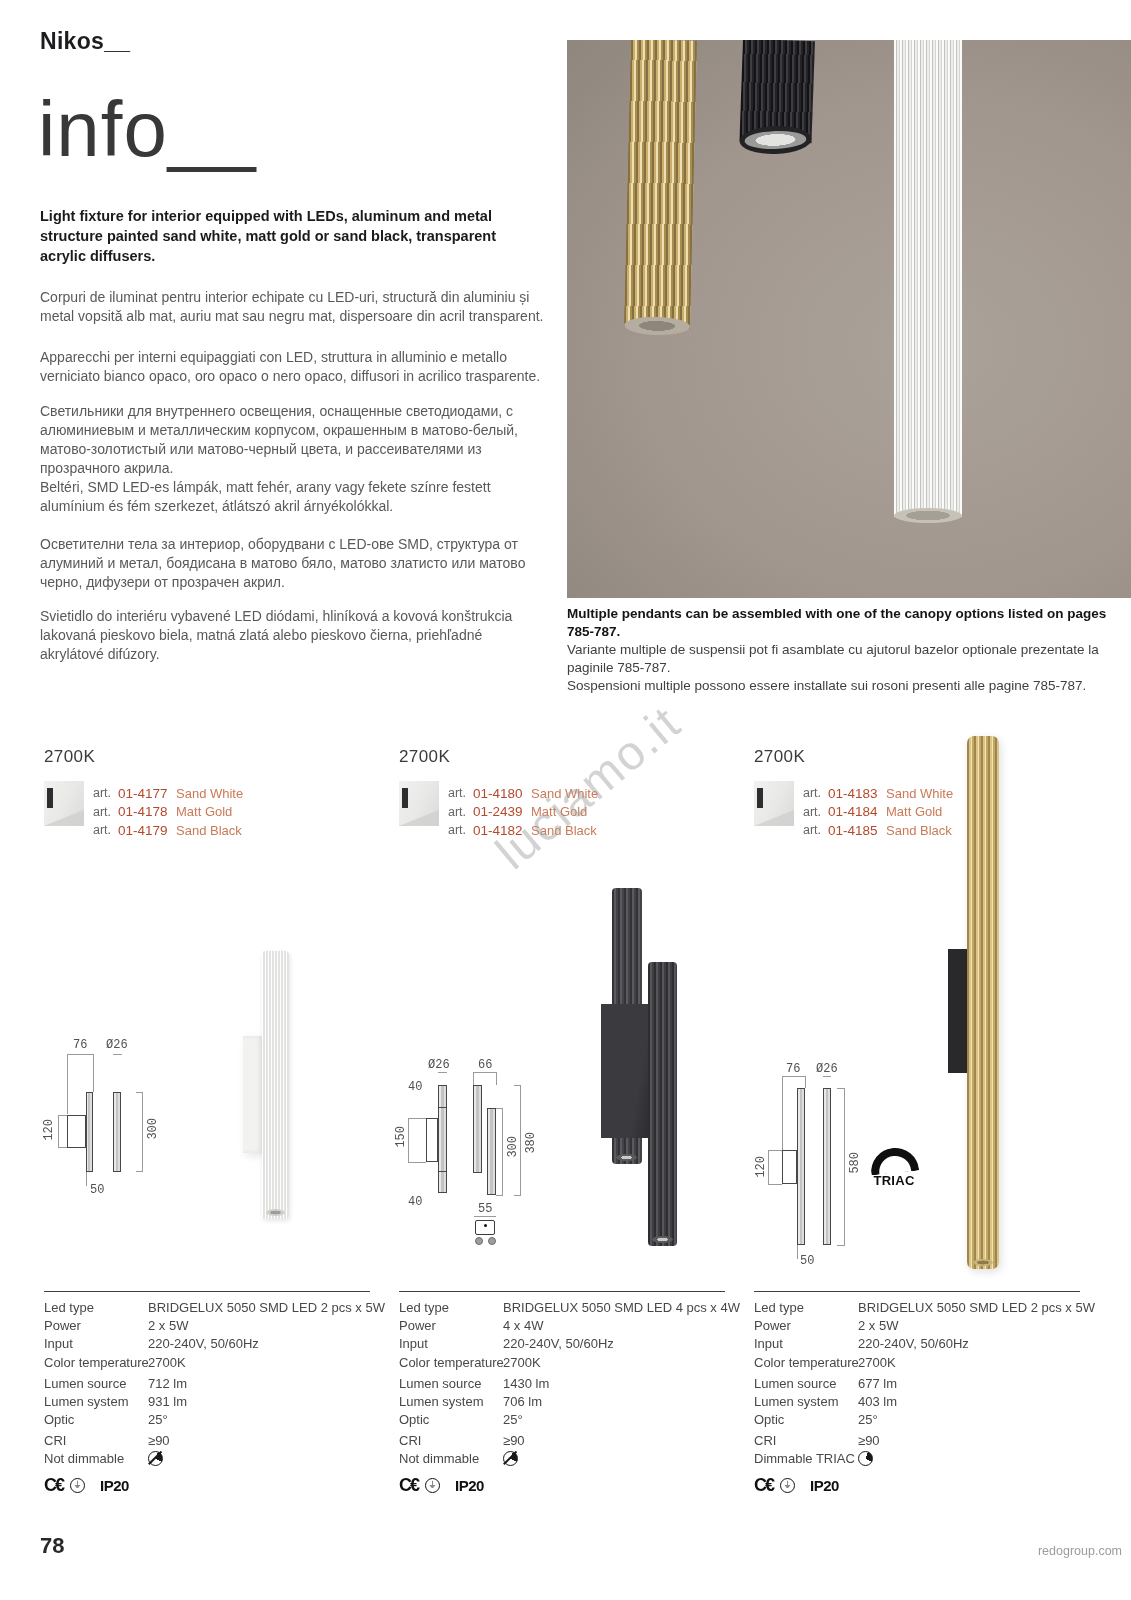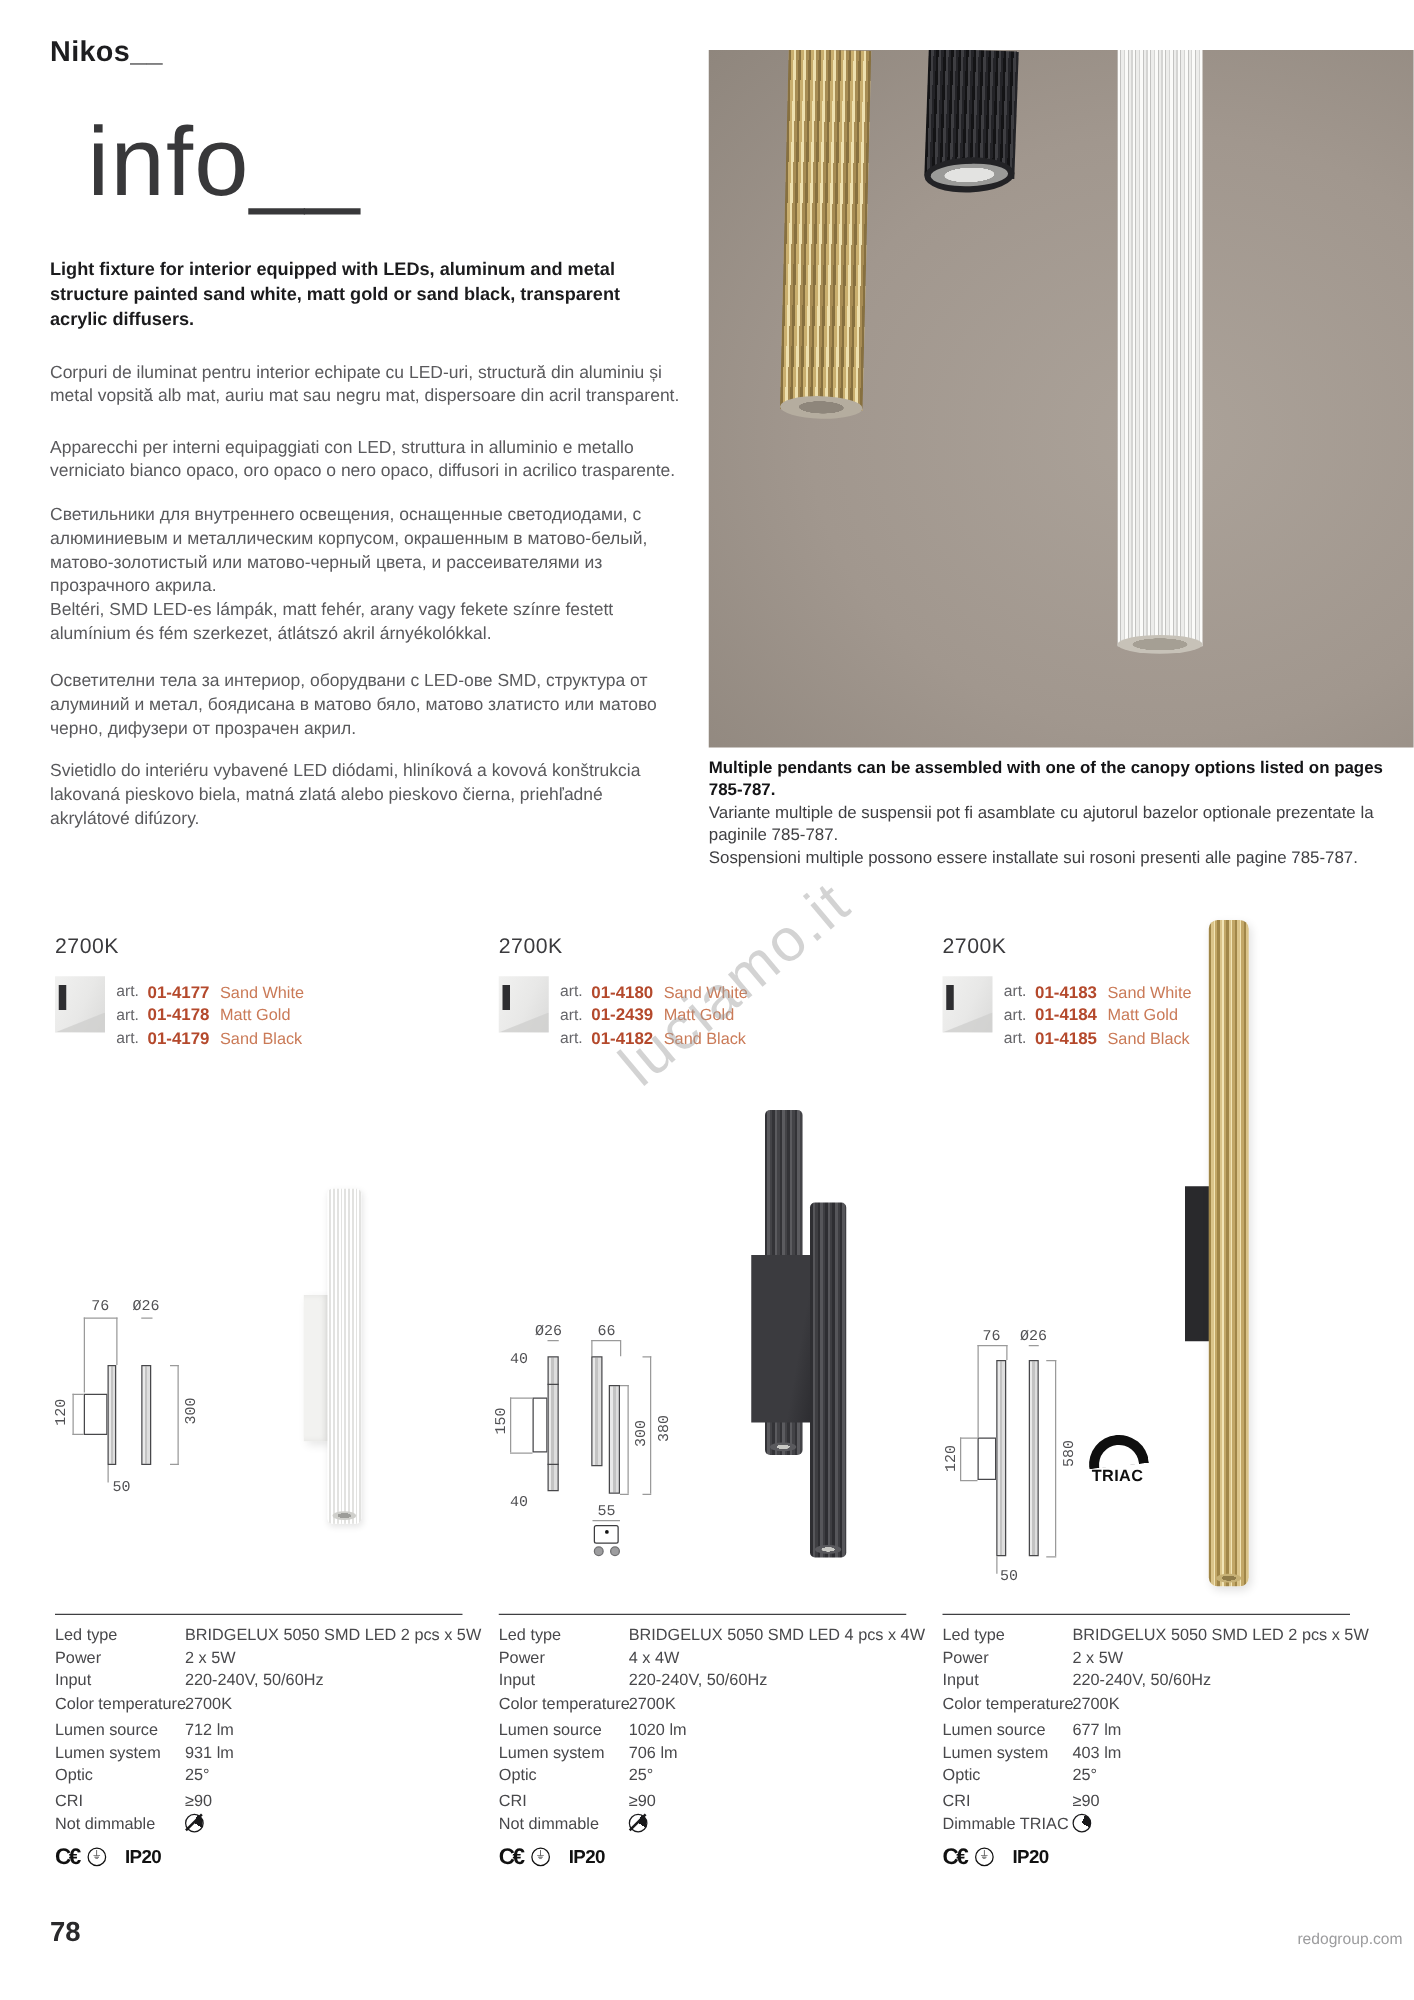--- a/index.html
+++ b/index.html
@@ -3,21 +3,21 @@
 <meta charset="utf-8">
 <style>
   html,body{margin:0;padding:0;background:#fff;}
   .page{position:relative;width:1131px;height:1600px;background:#ffffff;
         font-family:"Liberation Sans",sans-serif;color:#2b2b2b;overflow:hidden;padding-left:19px;}
 
   
   .brand{position:absolute;left:40px;top:28px;font-size:23px;font-weight:700;
          letter-spacing:.3px;color:#1d1d1f;}
   .title{position:absolute;left:38px;top:84px;font-size:78px;font-weight:300;
-         color:#38383a;letter-spacing:1px;margin-left:32px;}
+         color:#38383a;letter-spacing:1px;}
   .intro-en{position:absolute;left:40px;top:207px;width:478px;font-size:14.5px;
             font-weight:700;line-height:1.37;color:#1b1b1d;}
   .para{position:absolute;left:40px;width:506px;font-size:14px;line-height:1.36;color:#59595c;}
   .p-ro{top:288px}.p-it{top:348px}.p-ru{top:402px}.p-hu{top:478px}.p-bg{top:535px}.p-sk{top:607px}
 
   
   .photo{position:absolute;left:567px;top:40px;width:564px;height:558px;overflow:hidden;
          background:radial-gradient(ellipse at 65% 55%, #aba299 0%, #a1978e 55%, #8f867d 100%);}
   .pendant{position:absolute;top:0;}
   .pendant .lens{position:absolute;left:0;bottom:-7px;width:100%;border-radius:50%;}
@@ -40,21 +40,21 @@
   .prod-head{position:absolute;top:747px;width:330px;height:96px;}
   .ct{font-size:17px;color:#3a3a3d;letter-spacing:.4px;}
   .swatch{position:absolute;left:0;top:34px;width:40px;height:45px;
           background:linear-gradient(115deg,#f1f1f0 0%,#e8e8e7 55%,#dadad9 100%);}
   .sw-bar{position:absolute;left:3px;top:7px;width:6px;height:20px;background:#2e2e31;}
   .sw-floor{position:absolute;left:0;bottom:0;width:100%;height:16px;
             background:#cfcfce;clip-path:polygon(0 100%,100% 0,100% 100%);opacity:.8;}
   .arts{position:absolute;left:49px;top:37px;}
   .art-row{display:flex;align-items:center;height:18.6px;}
   .art-prefix{width:25px;font-size:12.5px;color:#66666a;}
-  .art-code{width:58px;font-size:13.5px;font-weight:700;color:#b4492c;}
+  .art-code{width:58px;font-size:13.5px;font-weight:400;color:#b4492c;}
   .art-finish{font-size:13px;color:#ca7a57;}
 
   
   .l1-bracket{position:absolute;left:243px;top:1036px;width:21px;height:117px;background:#f2f2f0;
       box-shadow:inset -4px 0 5px rgba(0,0,0,.07),3px 3px 8px rgba(0,0,0,.10);}
   .l1-tube{position:absolute;left:262px;top:951px;width:27px;height:268px;border-radius:4px;
       background:repeating-linear-gradient(90deg,#ffffff 0 1.5px,#e2e2e0 1.5px 3px);
       box-shadow:1px 2px 5px rgba(0,0,0,.10);}
   .l1-tube .lens{position:absolute;left:4px;bottom:3px;width:19px;height:7px;border-radius:50%;
       background:radial-gradient(#9d9d99 0 40%,#cfcfcb 41%);}
@@ -385,21 +385,21 @@
     <div class="spec-row">
         <span class="lbl">Input</span>
         <span class="val">220-240V, 50/60Hz</span>
       </div>
     <div class="spec-row">
         <span class="lbl">Color temperature</span>
         <span class="val">2700K</span>
       </div>
     <div class="spec-row gap">
         <span class="lbl">Lumen source</span>
-        <span class="val">1020 lm</span>
+        <span class="val">1430 lm</span>
       </div>
     <div class="spec-row">
         <span class="lbl">Lumen system</span>
         <span class="val">706 lm</span>
       </div>
     <div class="spec-row">
         <span class="lbl">Optic</span>
         <span class="val">25°</span>
       </div>
     <div class="spec-row gap">

